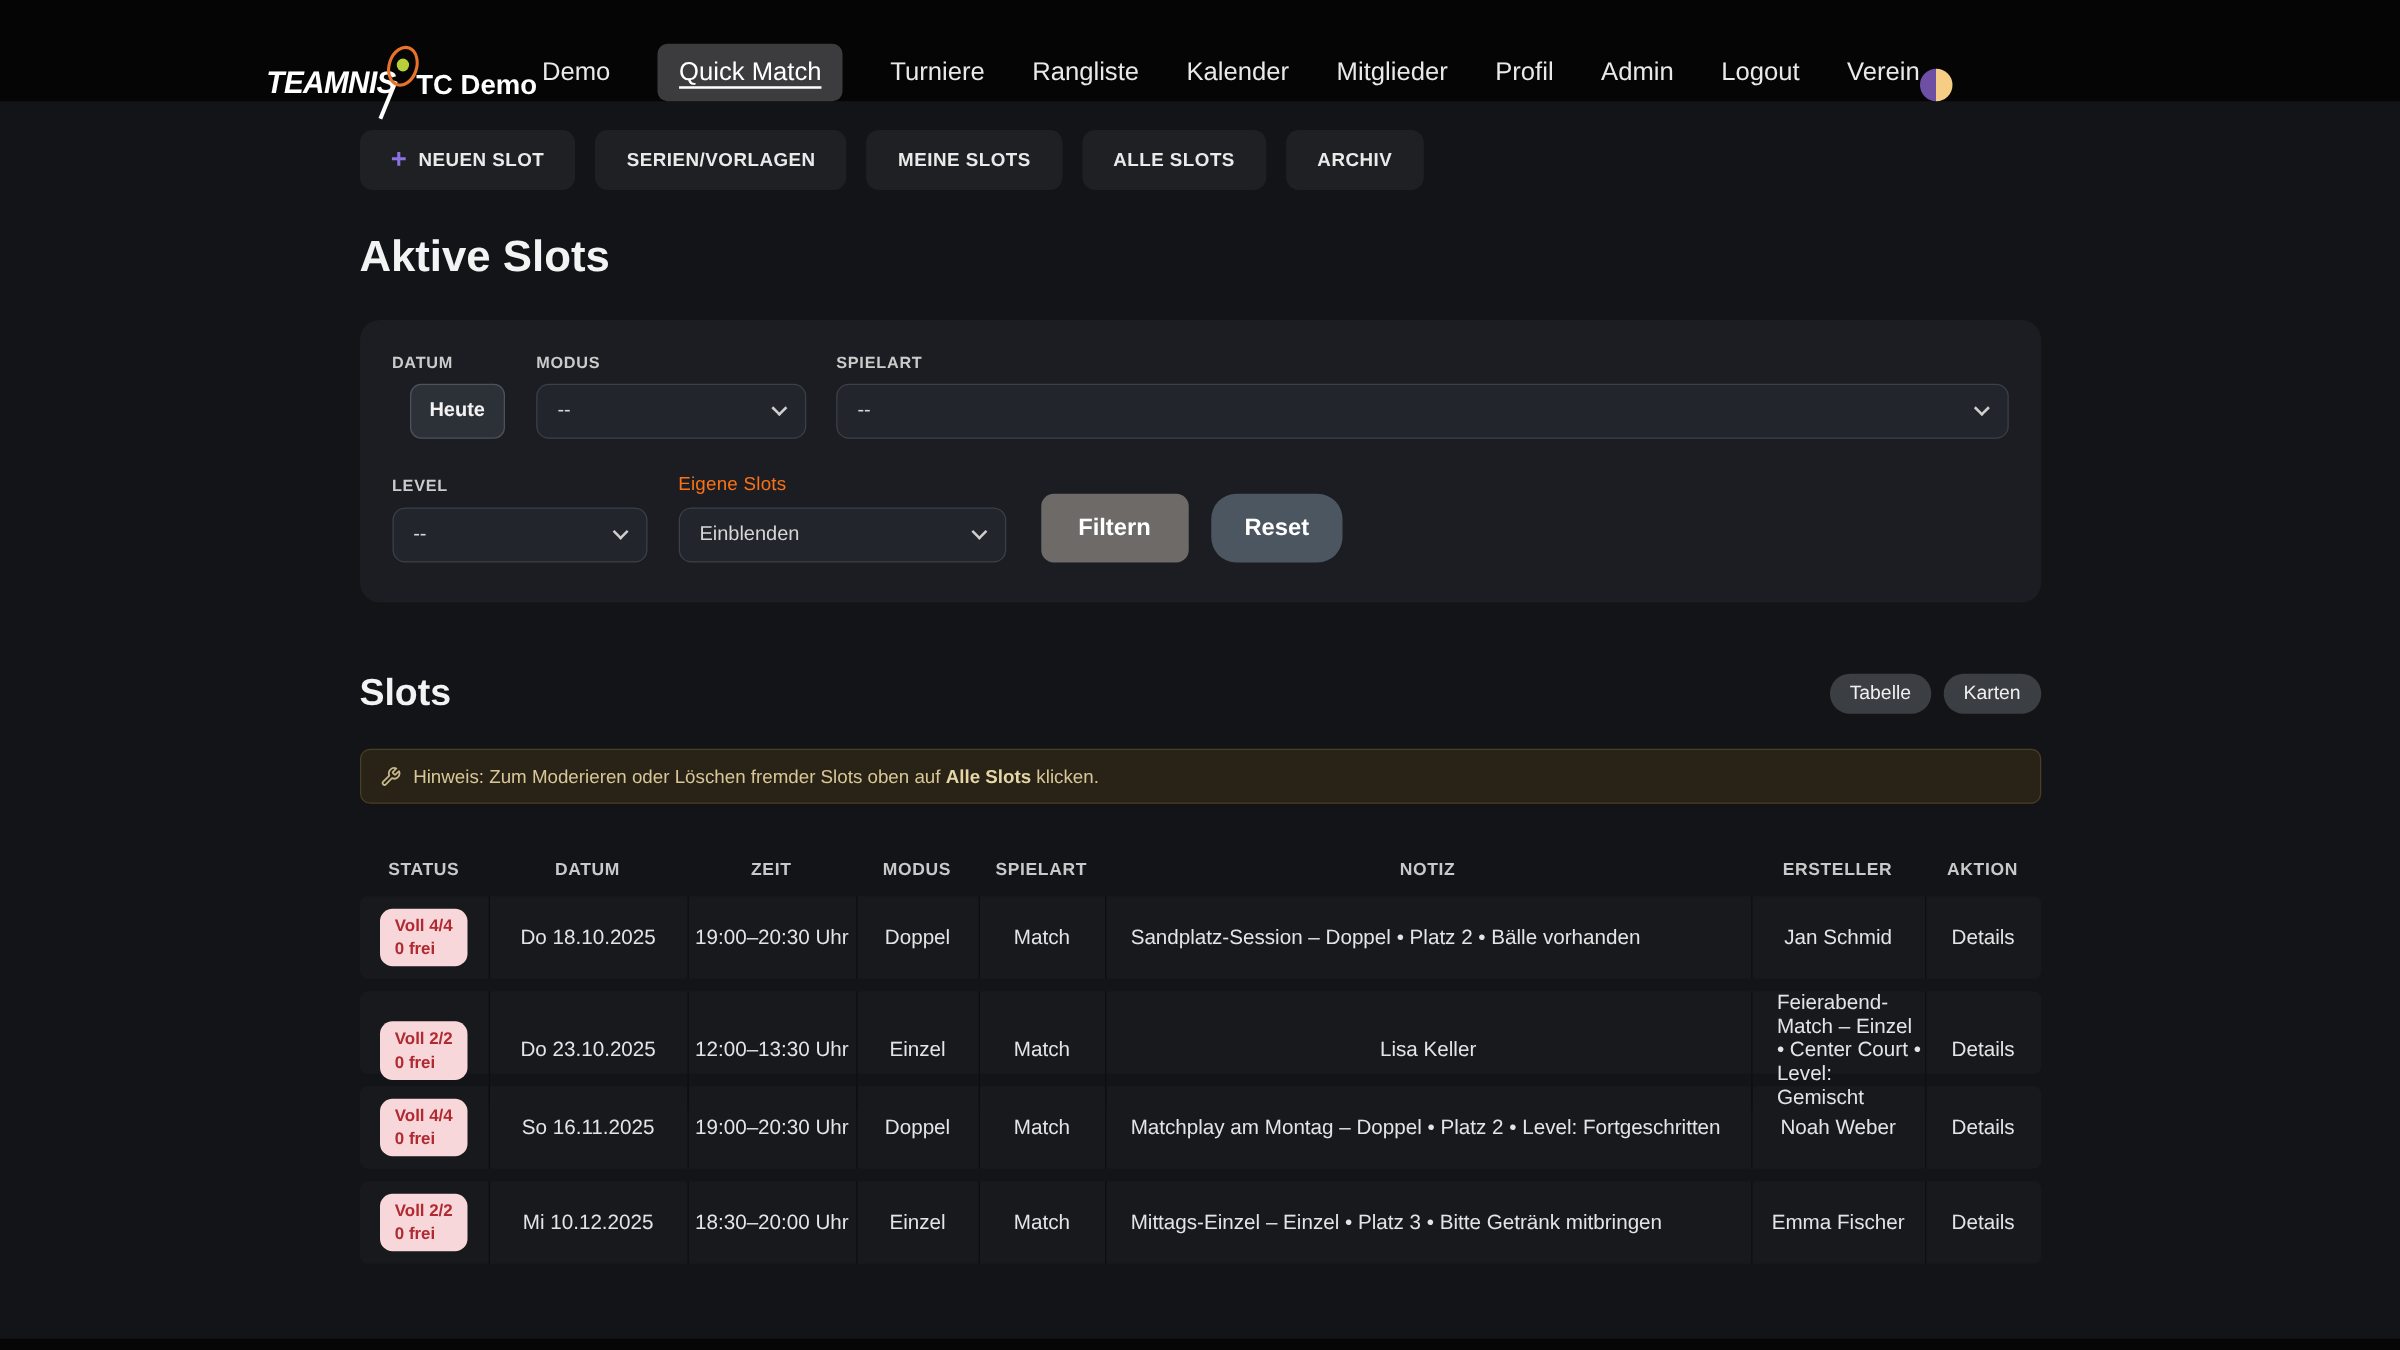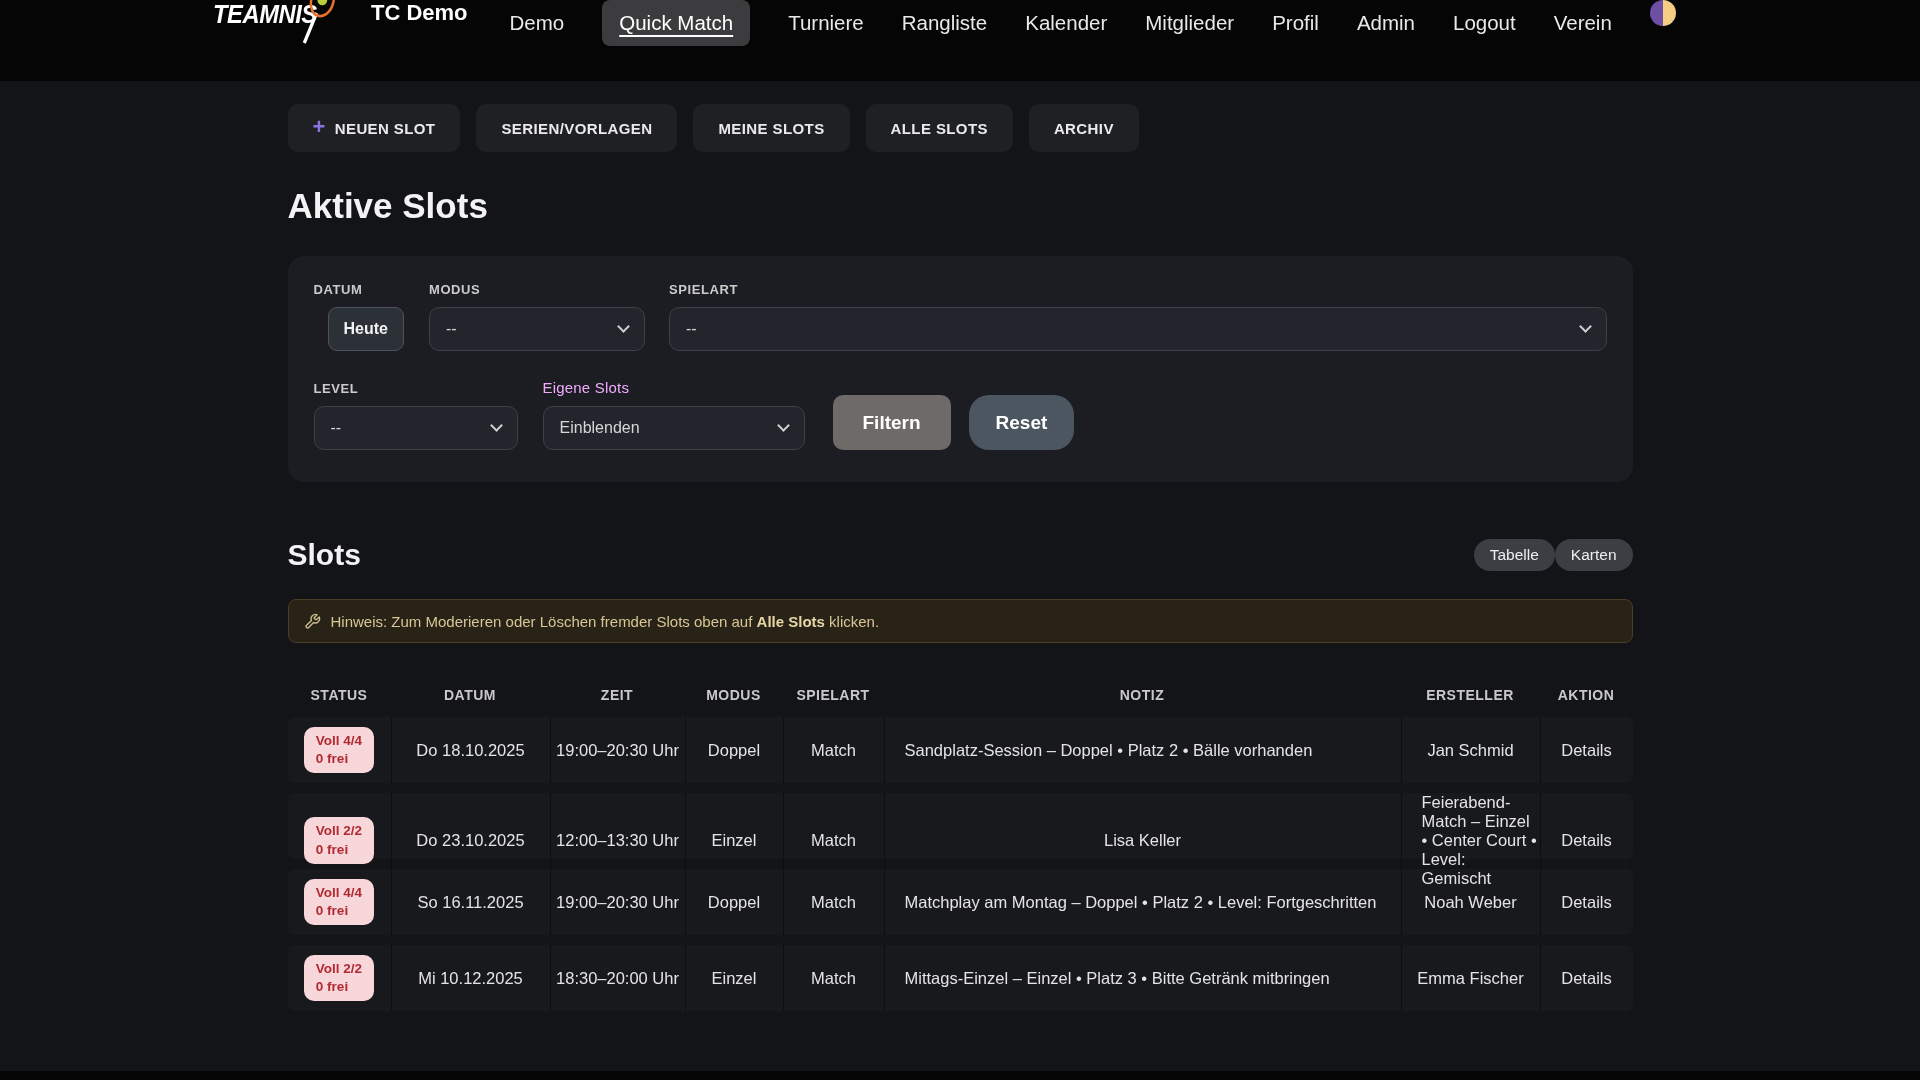--- a/index.html
+++ b/index.html
@@ -6,22 +6,22 @@
   html,body { margin:0; padding:0; }
   body {
     width:1920px; height:1080px; overflow:hidden;
     background:#131418; color:#e6e6e6;
     font-family:"Liberation Sans", sans-serif;
     position:relative;
   }
   
   nav {
     height:81px; background:#050505;
-    display:flex; align-items:flex-start;
-    padding:0 205px 0 210px; gap:38px;
+    display:flex; align-items:flex-end;
+    padding:0 205px 0 210px; 
   }
   .brand { position:relative; color:#fff; font-style:italic; font-weight:bold;
     font-size:25px; letter-spacing:-0.5px; transform:scaleX(.95); flex:0 0 auto; padding-right:14px; }
   .brand svg { position:absolute; right:-16px; top:-17px; }
   .club { color:#fff; font-weight:bold; font-size:22px; margin-right:4px; }
   .nav-link { color:#e9e9e9; font-size:20.5px; text-decoration:none; cursor:pointer; white-space:nowrap; }
   .nav-link.active {
     background:#3c3c3e; border-radius:8px; padding:11px 17px;
     text-decoration:underline; text-underline-offset:5px; color:#fff;
   }
@@ -39,21 +39,21 @@
     font-family:inherit; cursor:pointer;
   }
   .plus-glyph { color:#8b72e0; font-size:22px; font-weight:bold; line-height:0; margin-top:-2px; }
   h1 { font-size:35px; margin:34px 0 0; font-weight:bold; color:#f3f3f3; }
   
   .filter-card { background:#1b1d22; border-radius:16px; margin-top:30px; padding:26px 26px 32px; }
   .f-row { display:flex; align-items:flex-end; }
   .f-row + .f-row { margin-top:28px; }
   .fgroup { display:flex; flex-direction:column; }
   .flabel { font-size:13px; color:#cbcbcb; font-weight:600; letter-spacing:.6px; margin-bottom:10px; }
-  .flabel.normalcase { font-size:15px; font-weight:400; color:#f0abfc; letter-spacing:.2px; }
+  .flabel.normalcase { font-size:15px; font-weight:400; color:#f97316; letter-spacing:.2px; }
   .controls { display:flex; align-items:center; }
   .date-input {
     width:232px; height:44px; background:#22252b; border:1px solid #3c4149;
     border-radius:10px; display:flex; align-items:center; justify-content:space-between;
     padding:0 13px 0 16px; color:#c9ccd1; font-size:15px; letter-spacing:1.5px;
     font-family:"DejaVu Sans Mono", monospace; cursor:text;
   }
   .heute-btn {
     height:44px; margin-left:14px; background:#2c3037; border:1px solid #4d525b;
     border-radius:9px; color:#f2f2f2; font-weight:bold; font-size:16px;
@@ -70,21 +70,21 @@
     height:55px; padding:0 30px; margin-left:28px; background:#6d6a68; border:none;
     border-radius:10px; font-weight:bold; font-size:19px; color:#fff; font-family:inherit; cursor:pointer;
   }
   .btn-reset {
     height:55px; padding:0 27px; margin-left:18px; background:#4c5660; border:none;
     border-radius:20px; font-weight:bold; font-size:19px; color:#fff; font-family:inherit; cursor:pointer;
   }
   
   .slots-head { display:flex; align-items:center; justify-content:space-between; margin-top:56px; }
   h2 { font-size:30px; margin:0; color:#f3f3f3; }
-  .viewpills { display:flex; }
+  .viewpills { display:flex; gap:10px; }
   .pill { background:#3b3f44; border:none; border-radius:17px; padding:7px 16px;
     font-size:15.5px; color:#efefef; font-family:inherit; cursor:pointer; }
   .notice {
     margin-top:27px; height:44px; background:#282217; border:1px solid #4a3e24;
     border-radius:8px; display:flex; align-items:center; padding:0 15px;
     color:#d8c696; font-size:15px; gap:10px;
   }
   .notice b { color:#e6d6a6; }
   
   .table { margin-top:30px; }

